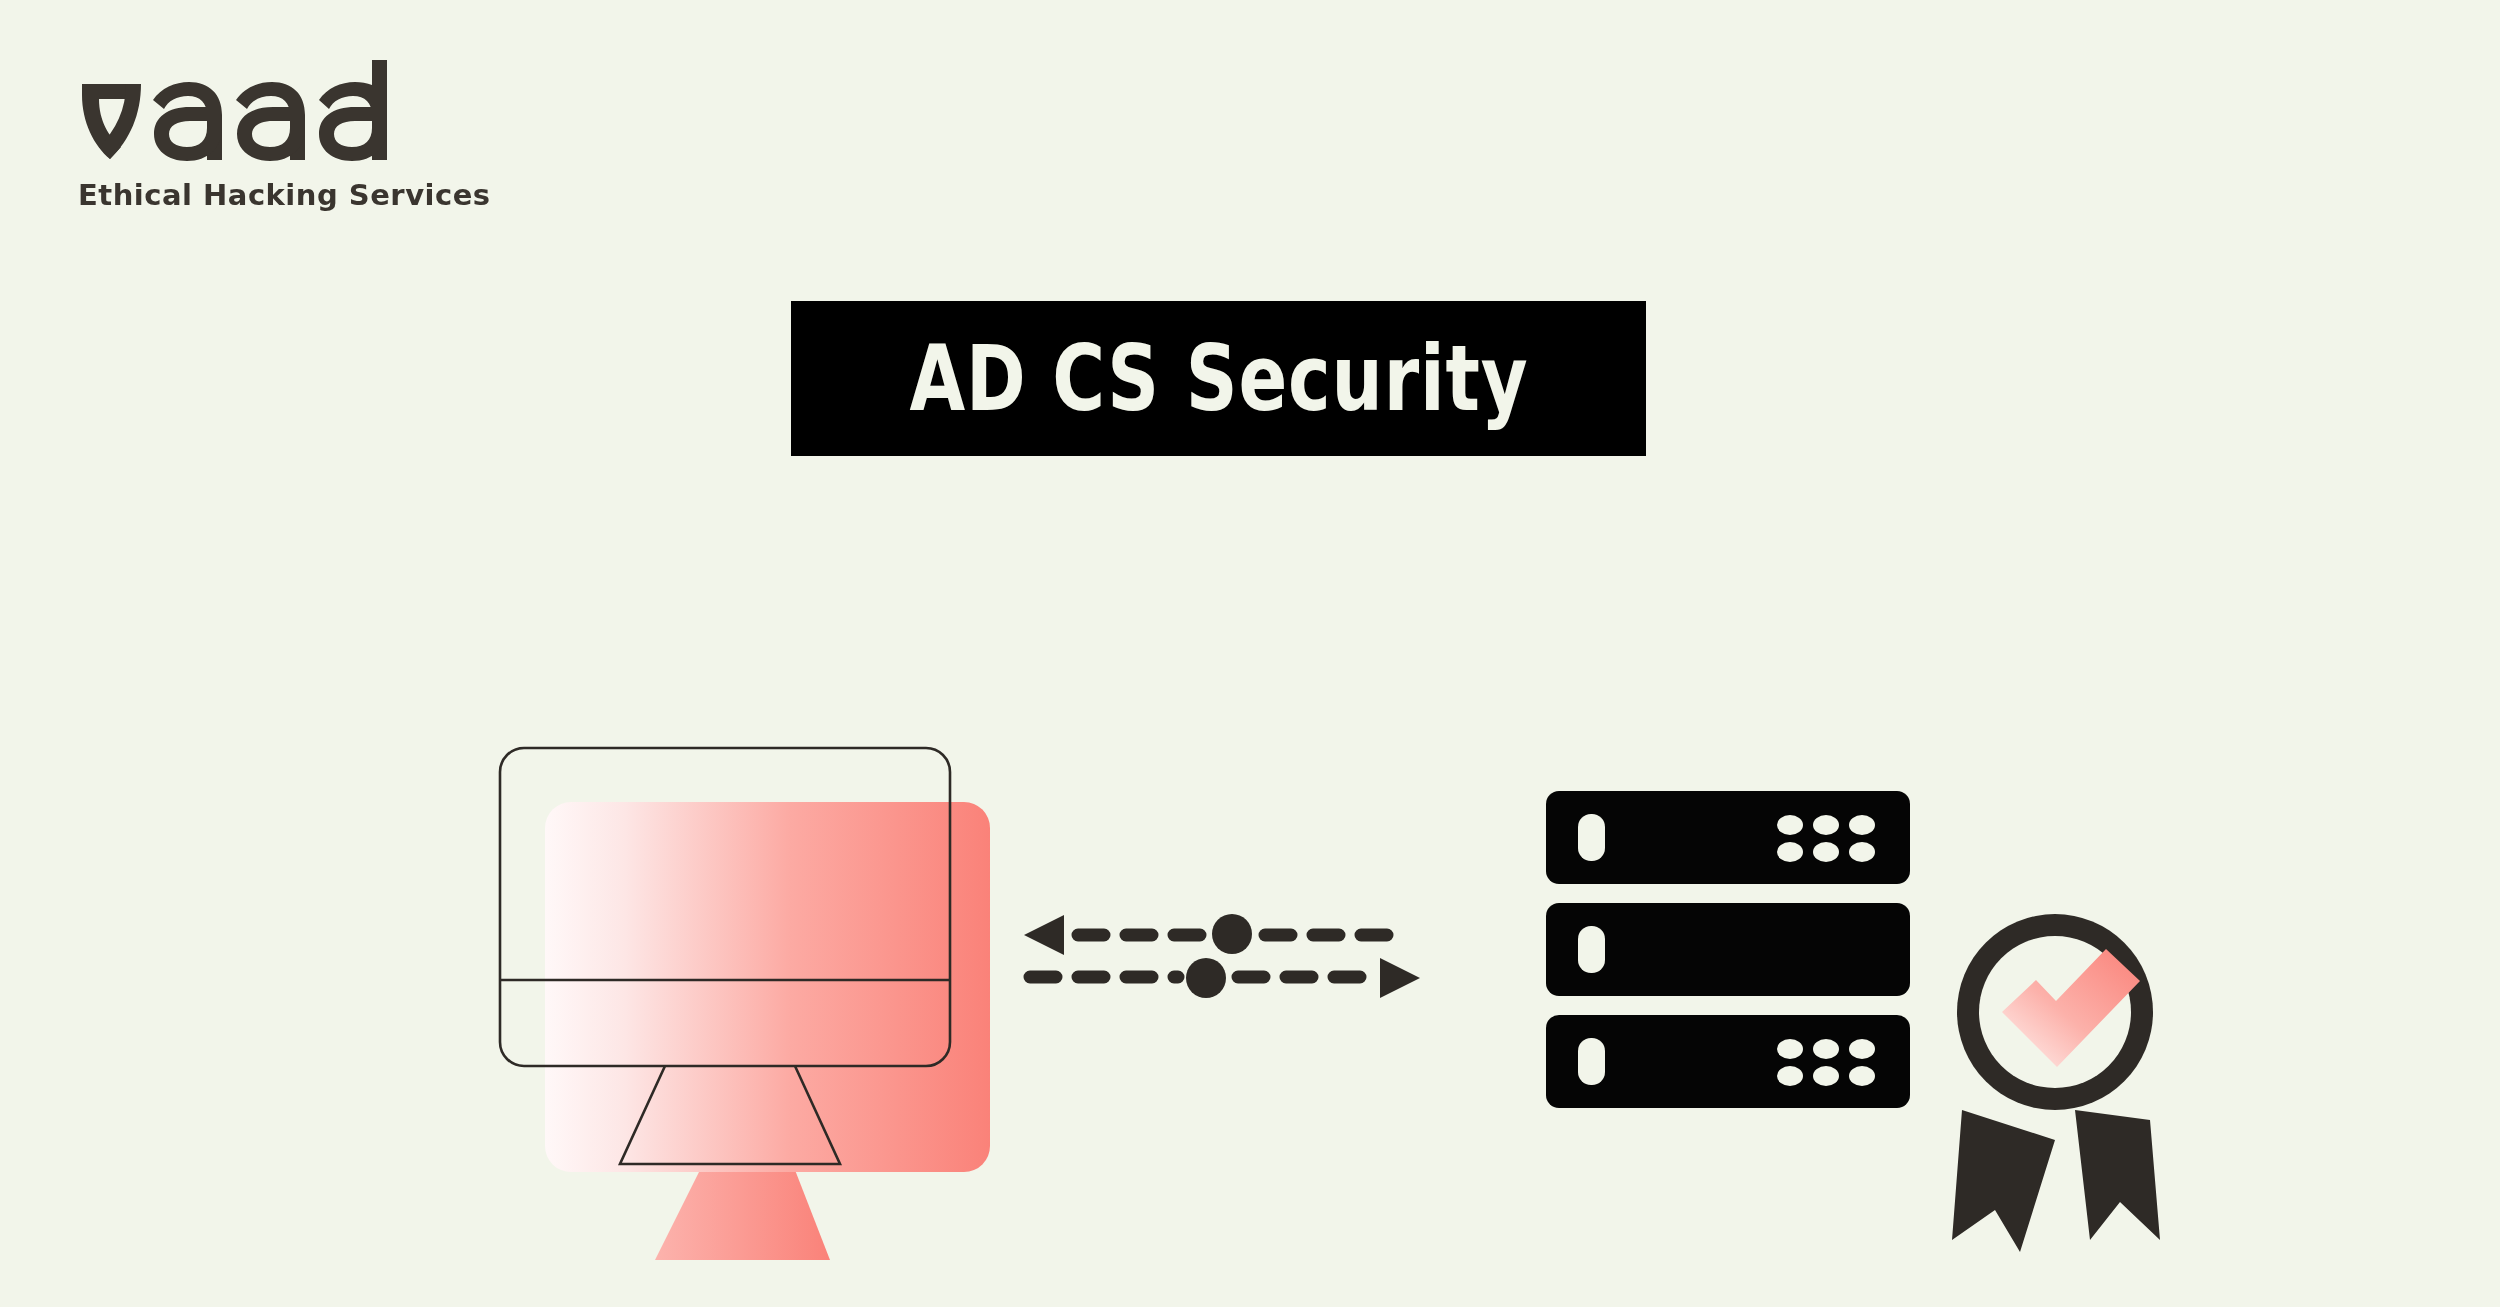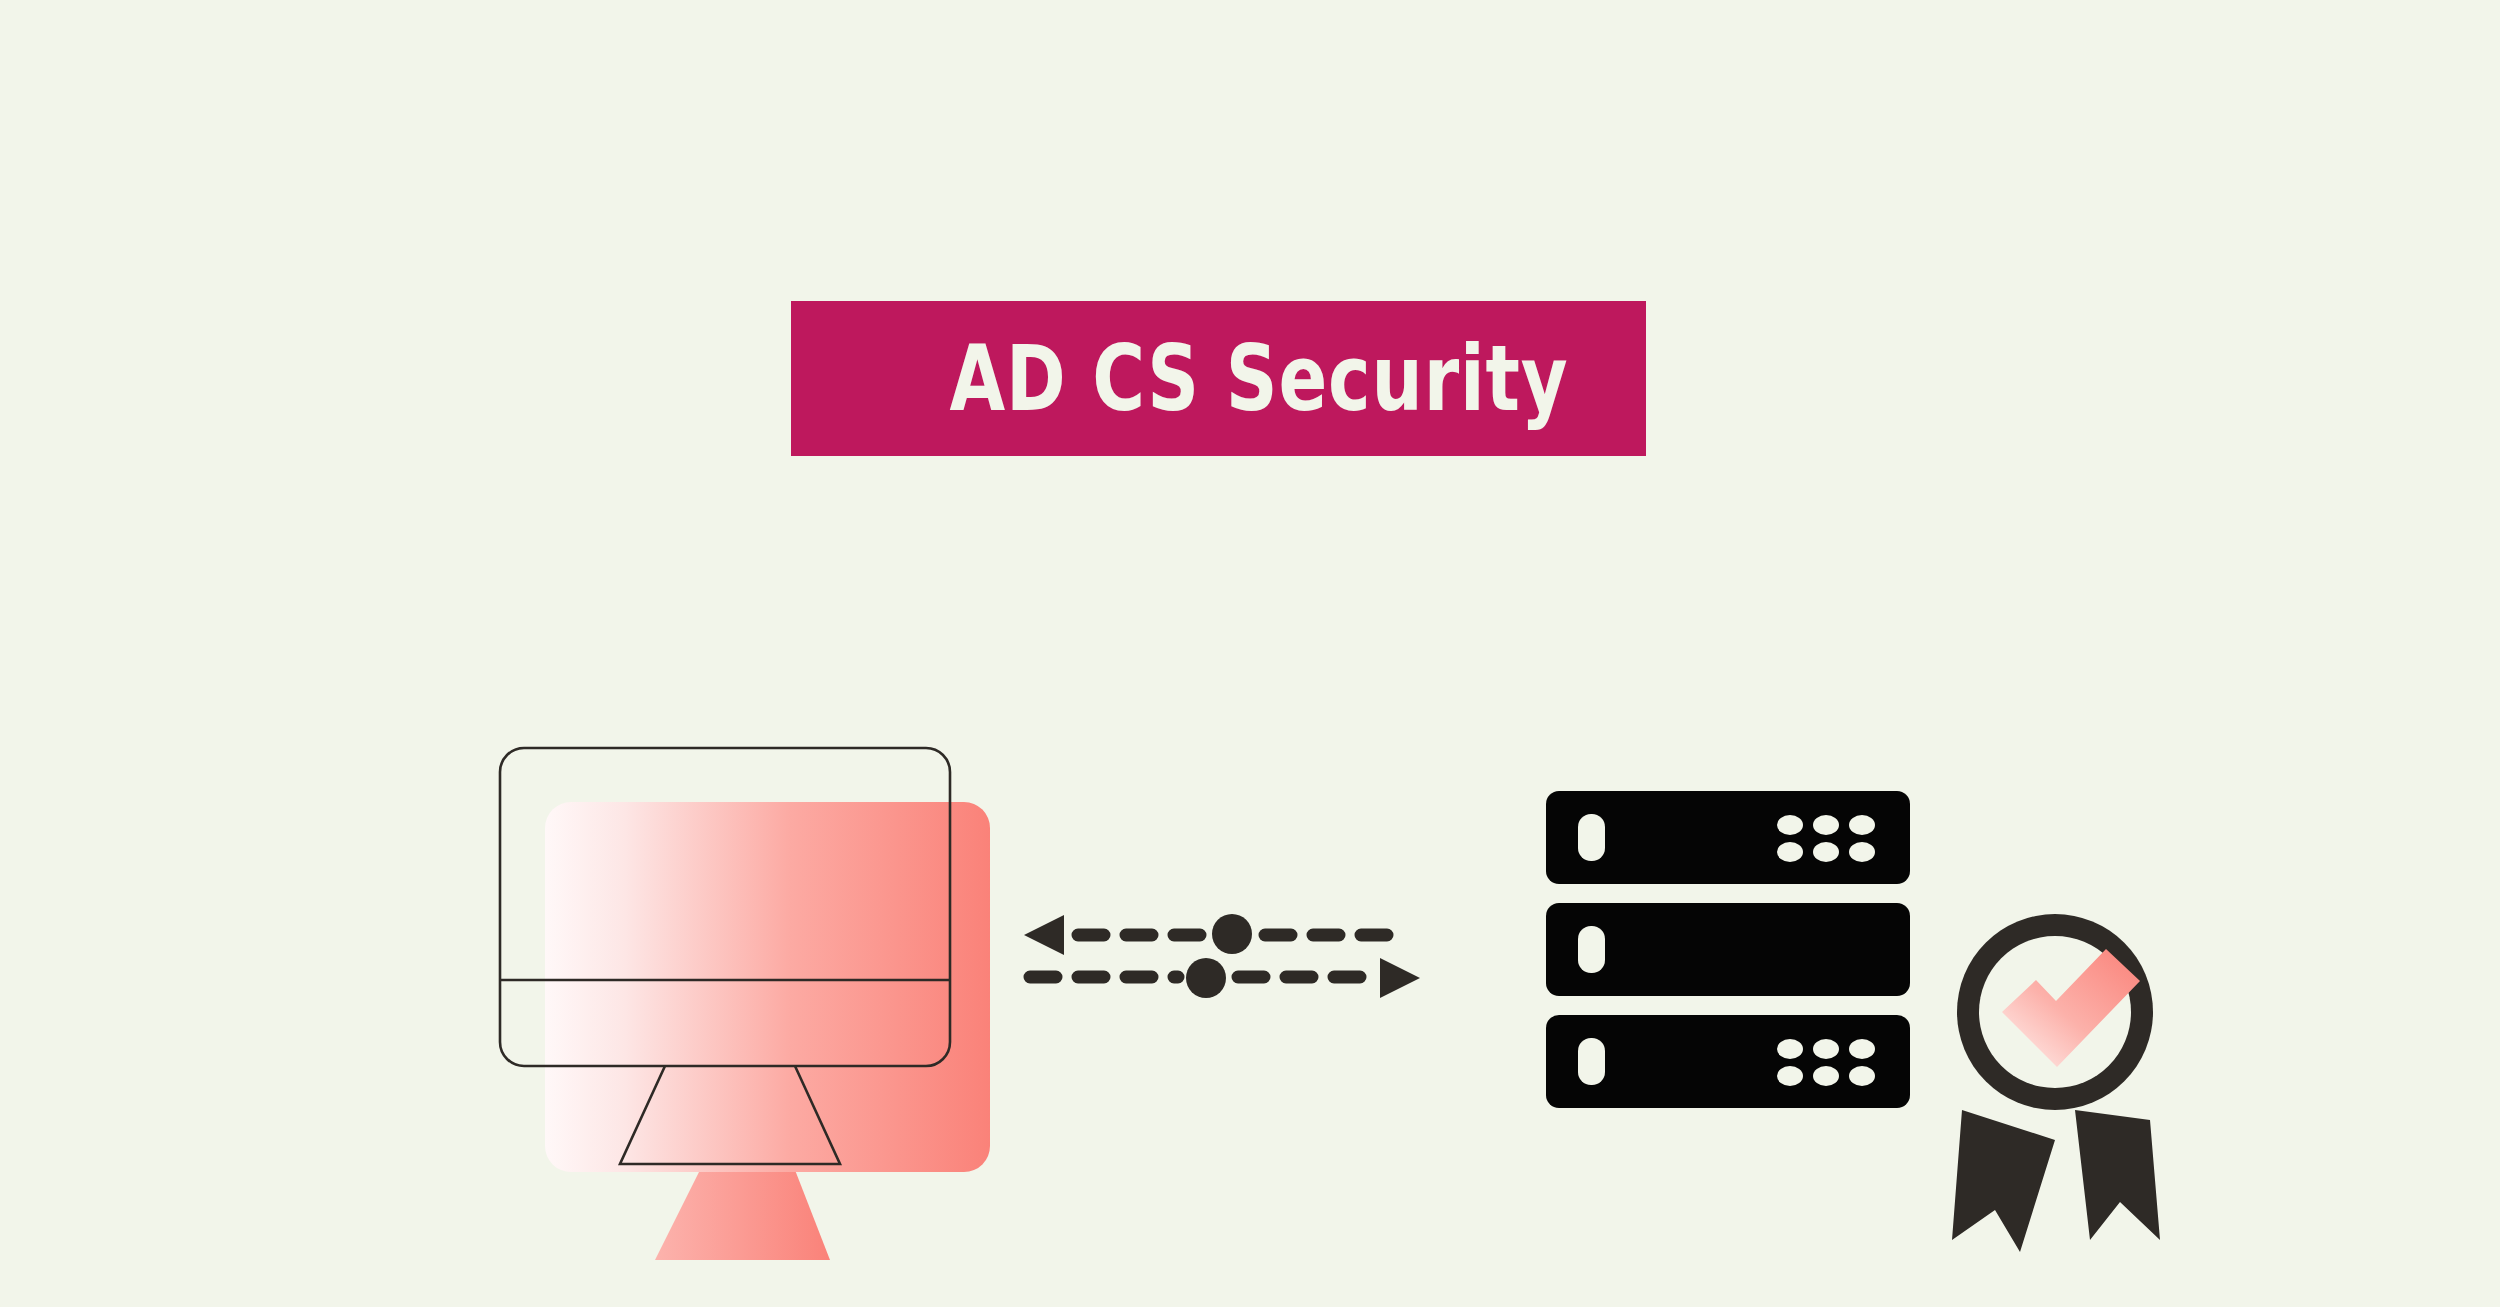--- a/index.html
+++ b/index.html
@@ -37,24 +37,24 @@
     font-weight: bold;
     font-size: 29px;
     letter-spacing: 0.5px;
     color: #3a352f;
     white-space: nowrap;
   }
 
   
   .title-bar {
     position: absolute;
-    background: #be185d;
+    background: #000000;
     display: flex;
     align-items: center;
-    justify-content: flex-end;
+    justify-content: center;
     box-sizing: border-box;
   }
   .title-bar .bar-text {
     font-family: "DejaVu Sans", sans-serif;
     font-weight: bold;
     color: #f2f5ea;
     white-space: nowrap;
     line-height: 1;
     transform: scaleX(0.80);
     transform-origin: center center;
@@ -92,20 +92,42 @@
     display: block;
     width: 2500px;
     height: 520px;
   }
 </style>
 </head>
 <body>
 
 <div class="canvas">
 
+  <div class="logo-block">
+    <svg class="logo-wordmark" viewBox="0 0 360 110" aria-hidden="true">
+      <g fill="#3a352f">
+
+        <path d="M4 26 h44 v15 h-27 c0 22 10 38 22 48 l-11 12 C16 88 4 64 4 37 Z"></path>
+        <path d="M48 26 h15 c0 30 -11 56 -31 75 l-11 -12 C38 72 48 51 48 26 Z"></path>
+
+        <path d="M75 42 c8 -12 22 -18 36 -18 c20 0 33 12 33 33 v45 h-15 v-45 c0 -12 -7 -19 -19 -19 c-11 0 -20 5 -24 13 Z"></path>
+        <path d="M144 70 c0 20 -14 33 -35 33 c-19 0 -33 -11 -33 -27 c0 -17 14 -27 36 -27 h17 v14 h-17 c-13 0 -21 5 -21 13 c0 8 7 13 18 13 c13 0 20 -7 20 -19 Z"></path>
+
+        <path d="M158 42 c8 -12 22 -18 36 -18 c20 0 33 12 33 33 v45 h-15 v-45 c0 -12 -7 -19 -19 -19 c-11 0 -20 5 -24 13 Z"></path>
+        <path d="M227 70 c0 20 -14 33 -35 33 c-19 0 -33 -11 -33 -27 c0 -17 14 -27 36 -27 h17 v14 h-17 c-13 0 -21 5 -21 13 c0 8 7 13 18 13 c13 0 20 -7 20 -19 Z"></path>
+
+        <path d="M241 42 c8 -12 22 -18 36 -18 c6 0 12 1 17 3 V2 h15 v100 h-15 v-45 c0 -12 -7 -19 -19 -19 c-11 0 -20 5 -24 13 Z"></path>
+        <path d="M309 70 c0 20 -14 33 -35 33 c-19 0 -33 -11 -33 -27 c0 -17 14 -27 36 -27 h17 v14 h-17 c-13 0 -21 5 -21 13 c0 8 7 13 18 13 c13 0 20 -7 20 -19 Z"></path>
+      </g>
+      <g fill="#3a352f" transform="translate(0,0)">
+        
+      </g>
+    </svg>
+    <div class="logo-tagline">Ethical Hacking Services</div>
+  </div>
 
   <div class="title-bar" id="bar-primary">
     <span class="bar-text">AD CS Security</span>
   </div>
 
 
   <div class="illustration">
     <svg class="illus-svg" viewBox="0 0 2500 520" aria-hidden="true">
       <defs>
         <linearGradient id="screenGrad" x1="0" y1="0" x2="1" y2="0">

